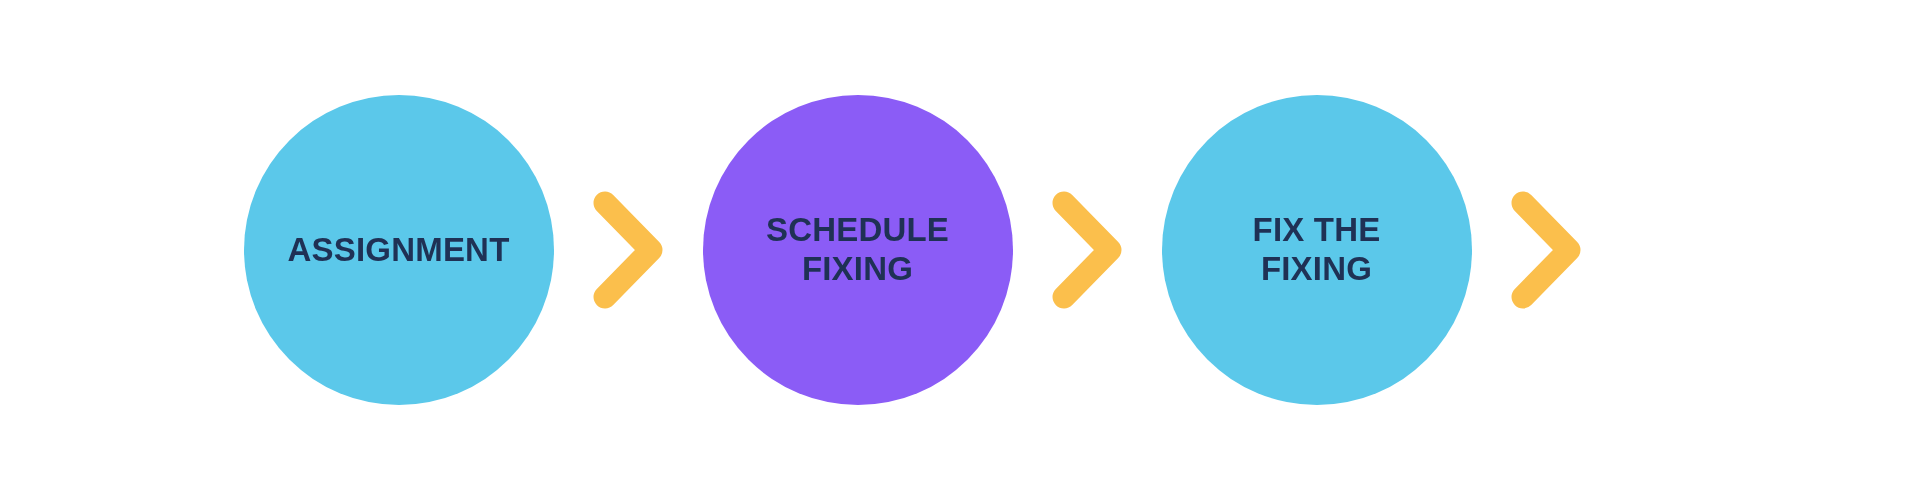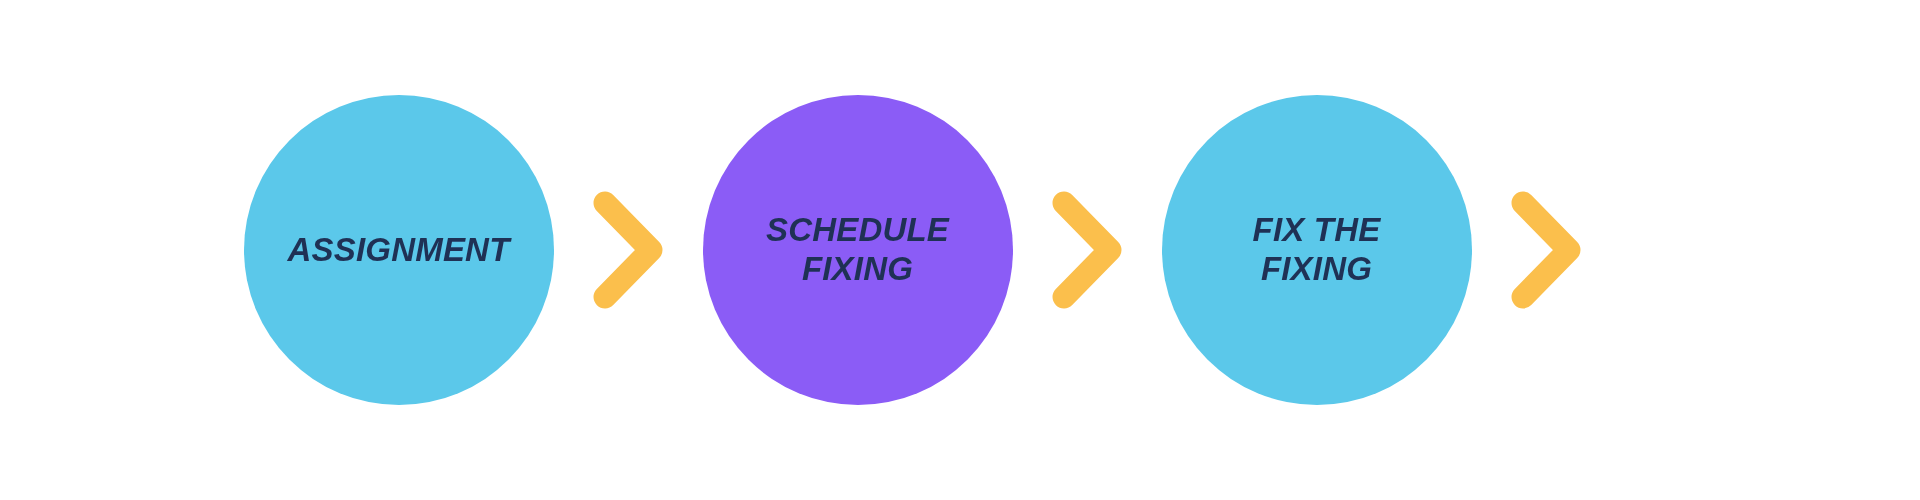--- a/index.html
+++ b/index.html
@@ -18,21 +18,20 @@
     width: 1920px;
     height: 500px;
     display: flex;
     flex-direction: row;
     align-items: center;
     justify-content: center;
     gap: 12px;
     box-sizing: border-box;
     padding-left: 52px;
     padding-right: 120px;
-    font-style: italic;
   }
 
   .step {
     flex: 0 0 auto;
     width: 310px;
     height: 310px;
     border-radius: 50%;
     display: flex;
     align-items: center;
     justify-content: center;

